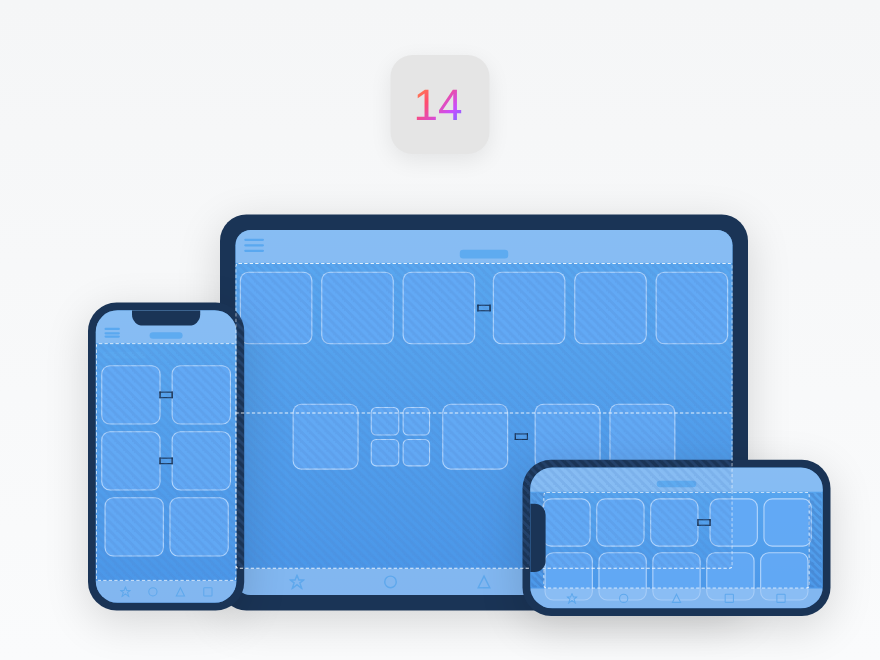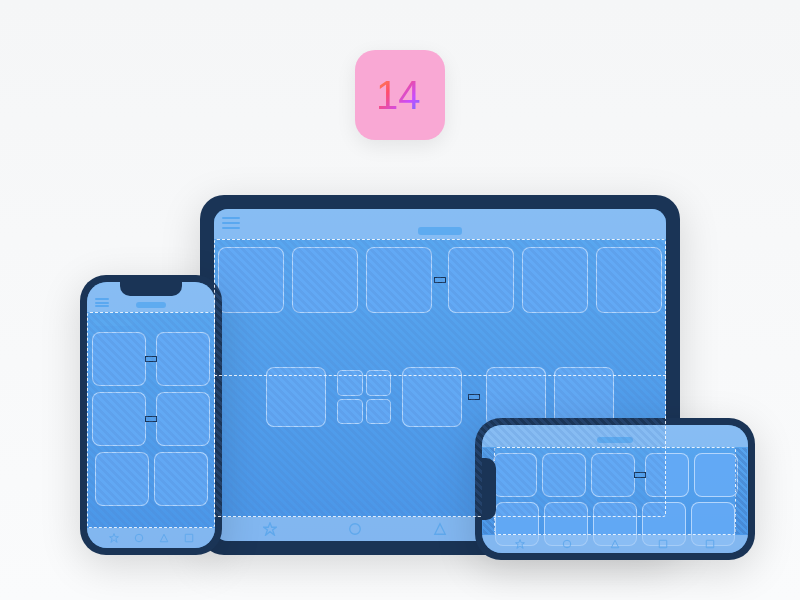--- a/index.html
+++ b/index.html
@@ -13,21 +13,21 @@
     }
 
     
     .ios-badge {
       position: absolute;
       top: 50px;
       left: 50%;
       transform: translateX(-50%);
       width: 90px;
       height: 90px;
-      background: #f9a8d4;
+      background: #e5e5e5;
       border-radius: 20px;
       box-shadow: 0 6px 20px rgba(0,0,0,0.08);
       display: flex;
       align-items: center;
       justify-content: center;
     }
     .ios-badge svg { width: 56px; height: 56px; }
 
     
     .device {

